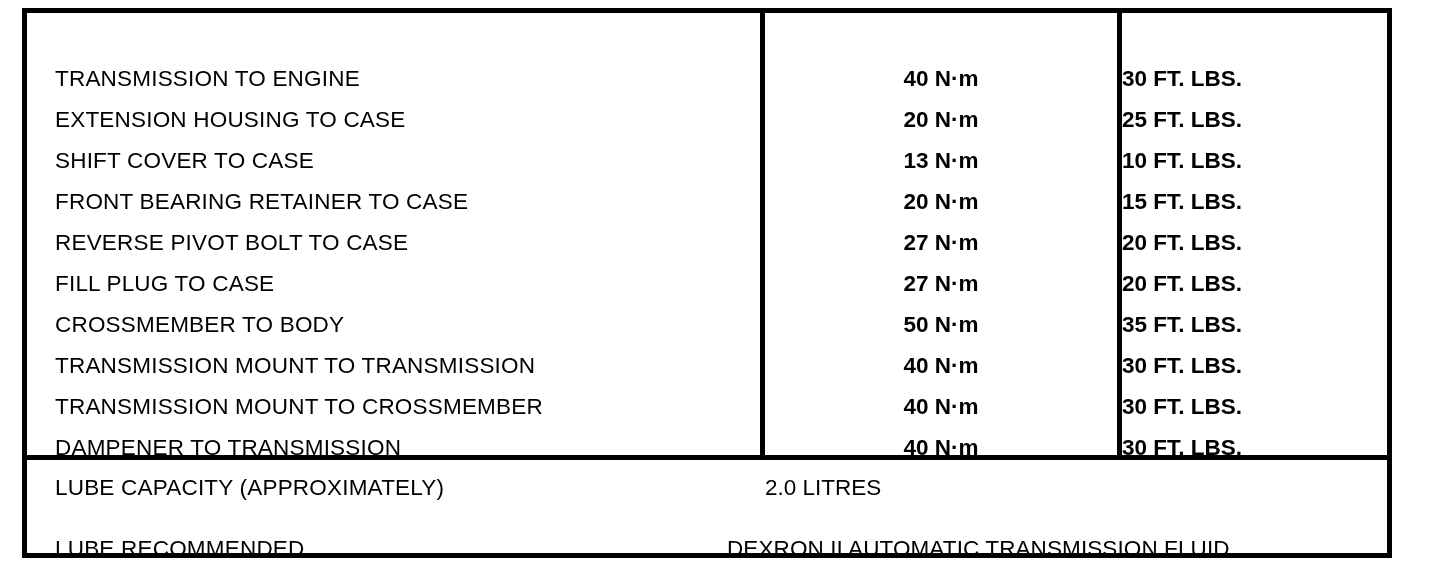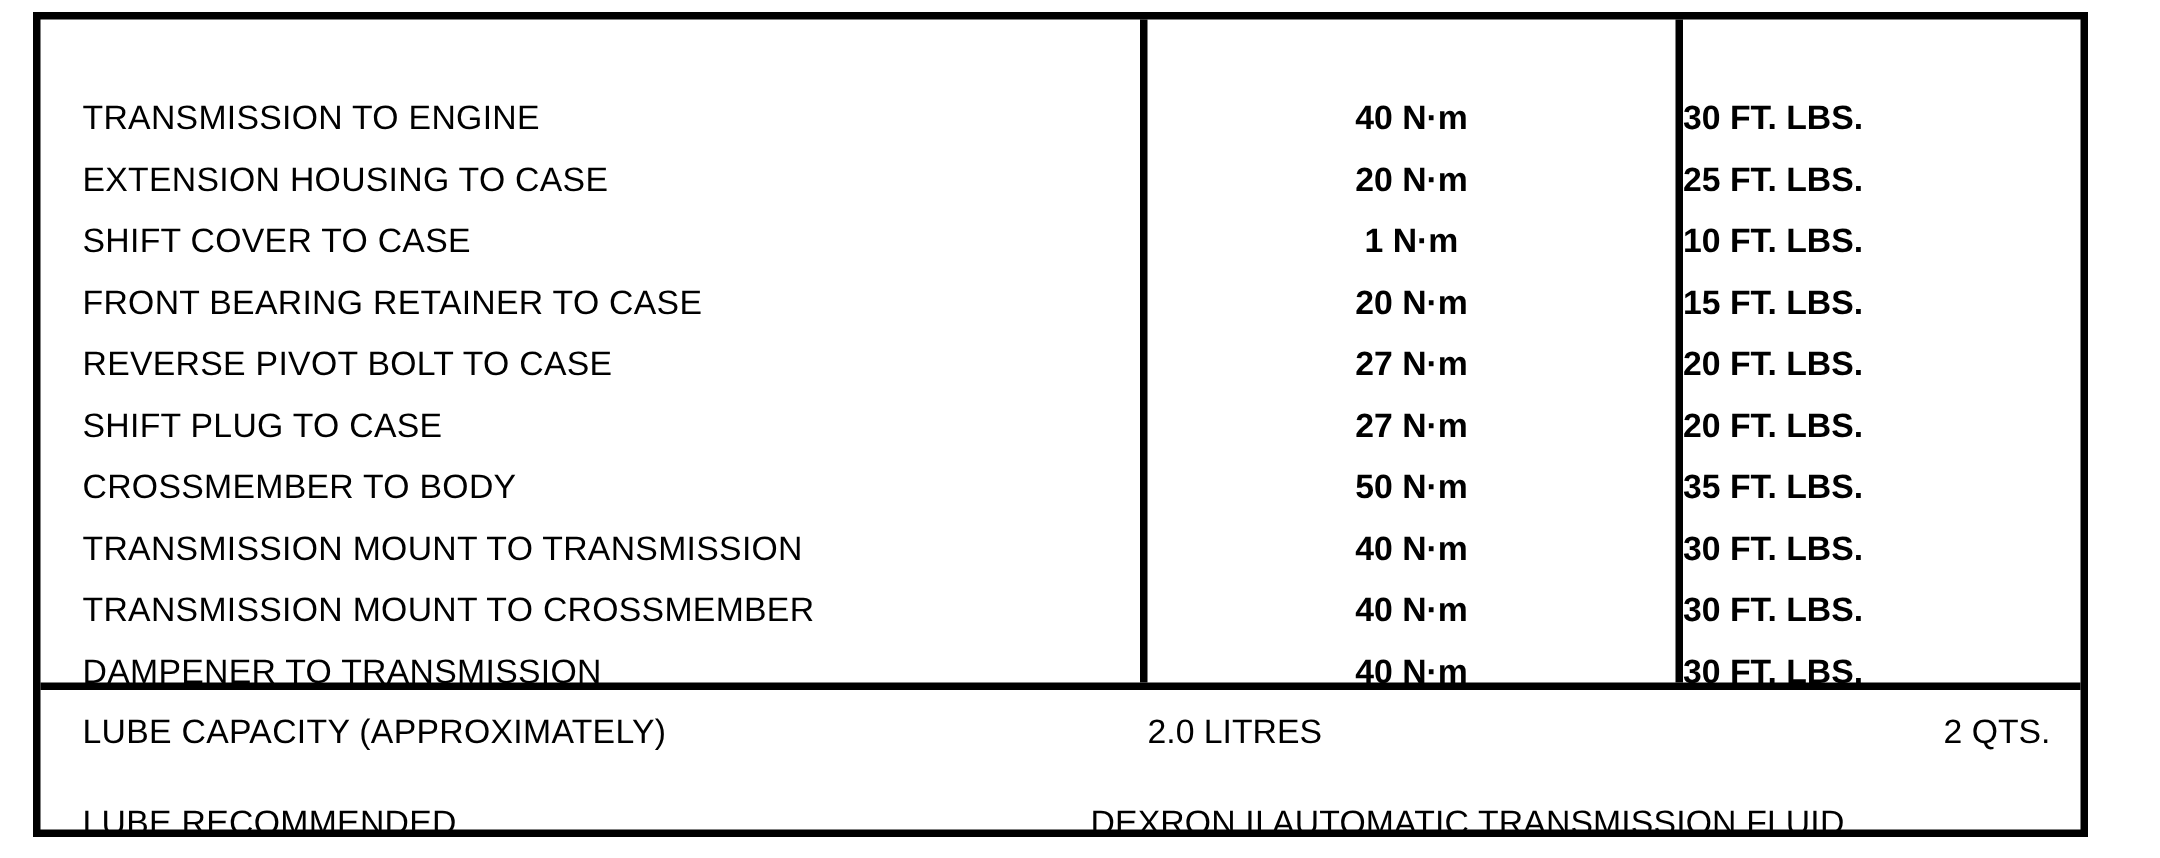--- a/index.html
+++ b/index.html
@@ -175,38 +175,38 @@
       </div>
 
       <div class="torque-row">
         <span class="cell-desc">EXTENSION HOUSING TO CASE</span>
         <span class="cell-metric">20 N·m</span>
         <span class="cell-imperial">25 FT. LBS.</span>
       </div>
 
       <div class="torque-row">
         <span class="cell-desc">SHIFT COVER TO CASE</span>
-        <span class="cell-metric">1 N·m</span>
+        <span class="cell-metric">13 N·m</span>
         <span class="cell-imperial">10 FT. LBS.</span>
       </div>
 
       <div class="torque-row">
         <span class="cell-desc">FRONT BEARING RETAINER TO CASE</span>
         <span class="cell-metric">20 N·m</span>
         <span class="cell-imperial">15 FT. LBS.</span>
       </div>
 
       <div class="torque-row">
         <span class="cell-desc">REVERSE PIVOT BOLT TO CASE</span>
         <span class="cell-metric">27 N·m</span>
         <span class="cell-imperial">20 FT. LBS.</span>
       </div>
 
       <div class="torque-row">
-        <span class="cell-desc">SHIFT PLUG TO CASE</span>
+        <span class="cell-desc">FILL PLUG TO CASE</span>
         <span class="cell-metric">27 N·m</span>
         <span class="cell-imperial">20 FT. LBS.</span>
       </div>
 
       <div class="torque-row">
         <span class="cell-desc">CROSSMEMBER TO BODY</span>
         <span class="cell-metric">50 N·m</span>
         <span class="cell-imperial">35 FT. LBS.</span>
       </div>
 
@@ -228,21 +228,20 @@
         <span class="cell-imperial">30 FT. LBS.</span>
       </div>
 
     </div>
 
     <div class="lube-rows">
 
       <div class="lube-row">
         <span class="lube-label">LUBE CAPACITY (APPROXIMATELY)</span>
         <span class="lube-metric">2.0 LITRES</span>
-        <span class="lube-imperial">2 QTS.</span>
       </div>
 
       <div class="lube-row">
         <span class="lube-label">LUBE RECOMMENDED</span>
         <span class="lube-fullspan">DEXRON II AUTOMATIC TRANSMISSION FLUID</span>
       </div>
 
     </div>
 
   </div>

